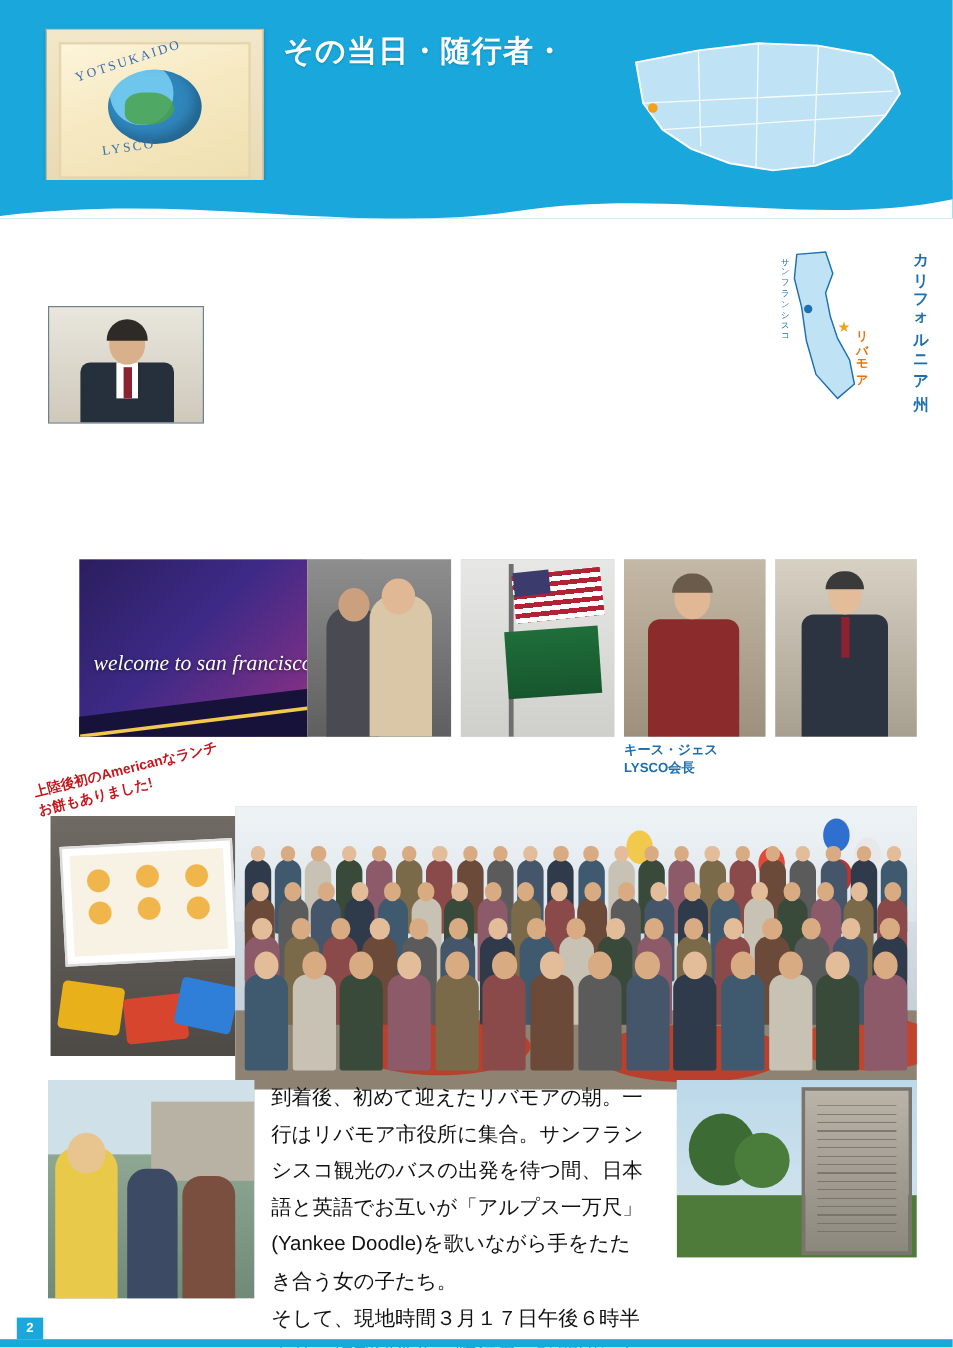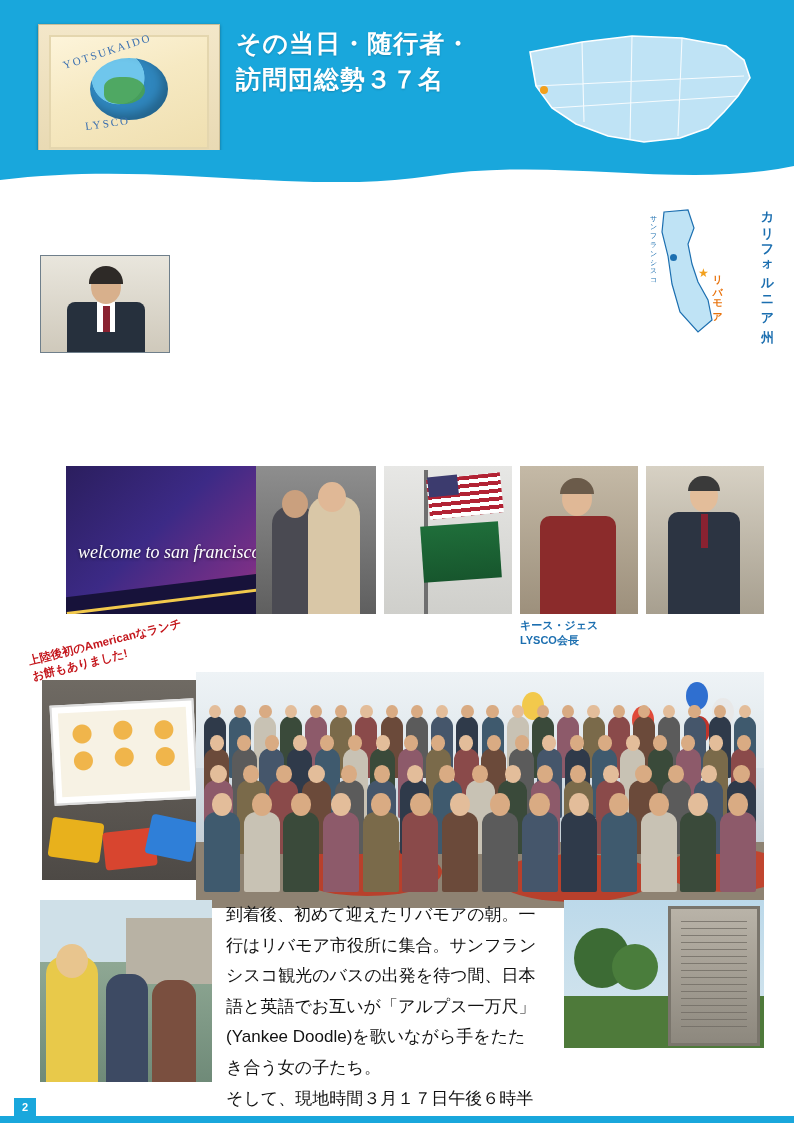--- a/index.html
+++ b/index.html
@@ -230,21 +230,20 @@
   <div class="header">
     <div class="header-photo">
       <div class="cake"></div>
       <div class="globe"></div>
       <div class="cake-txt t1">YOTSUKAIDO</div>
       <div class="cake-txt t2">LYSCO</div>
     </div>
 
     <div class="header-title">
       <div>その当日・随行者・</div>
-      <div>訪問団総勢３７名</div>
     </div>
 
     <div class="usmap">
       <svg width="260" height="150" viewBox="0 0 260 150">
         <path d="M18 36 L70 26 L120 20 L170 22 L214 30 L232 44 L238 62 L226 80 L212 96 L196 112 L168 122 L132 126 L96 120 L64 108 L40 92 L24 70 Z" fill="#bfe3f5" stroke="#ffffff" stroke-width="1.6"></path>
         <path d="M70 26 L72 106 M120 20 L118 124 M170 22 L166 120 M40 92 L226 80 M24 70 L232 60" stroke="#ffffff" stroke-width="1.1" fill="none" opacity=".85"></path>
         <circle cx="32" cy="74" r="4" fill="#f2a01d"></circle>
       </svg>
     </div>
 

